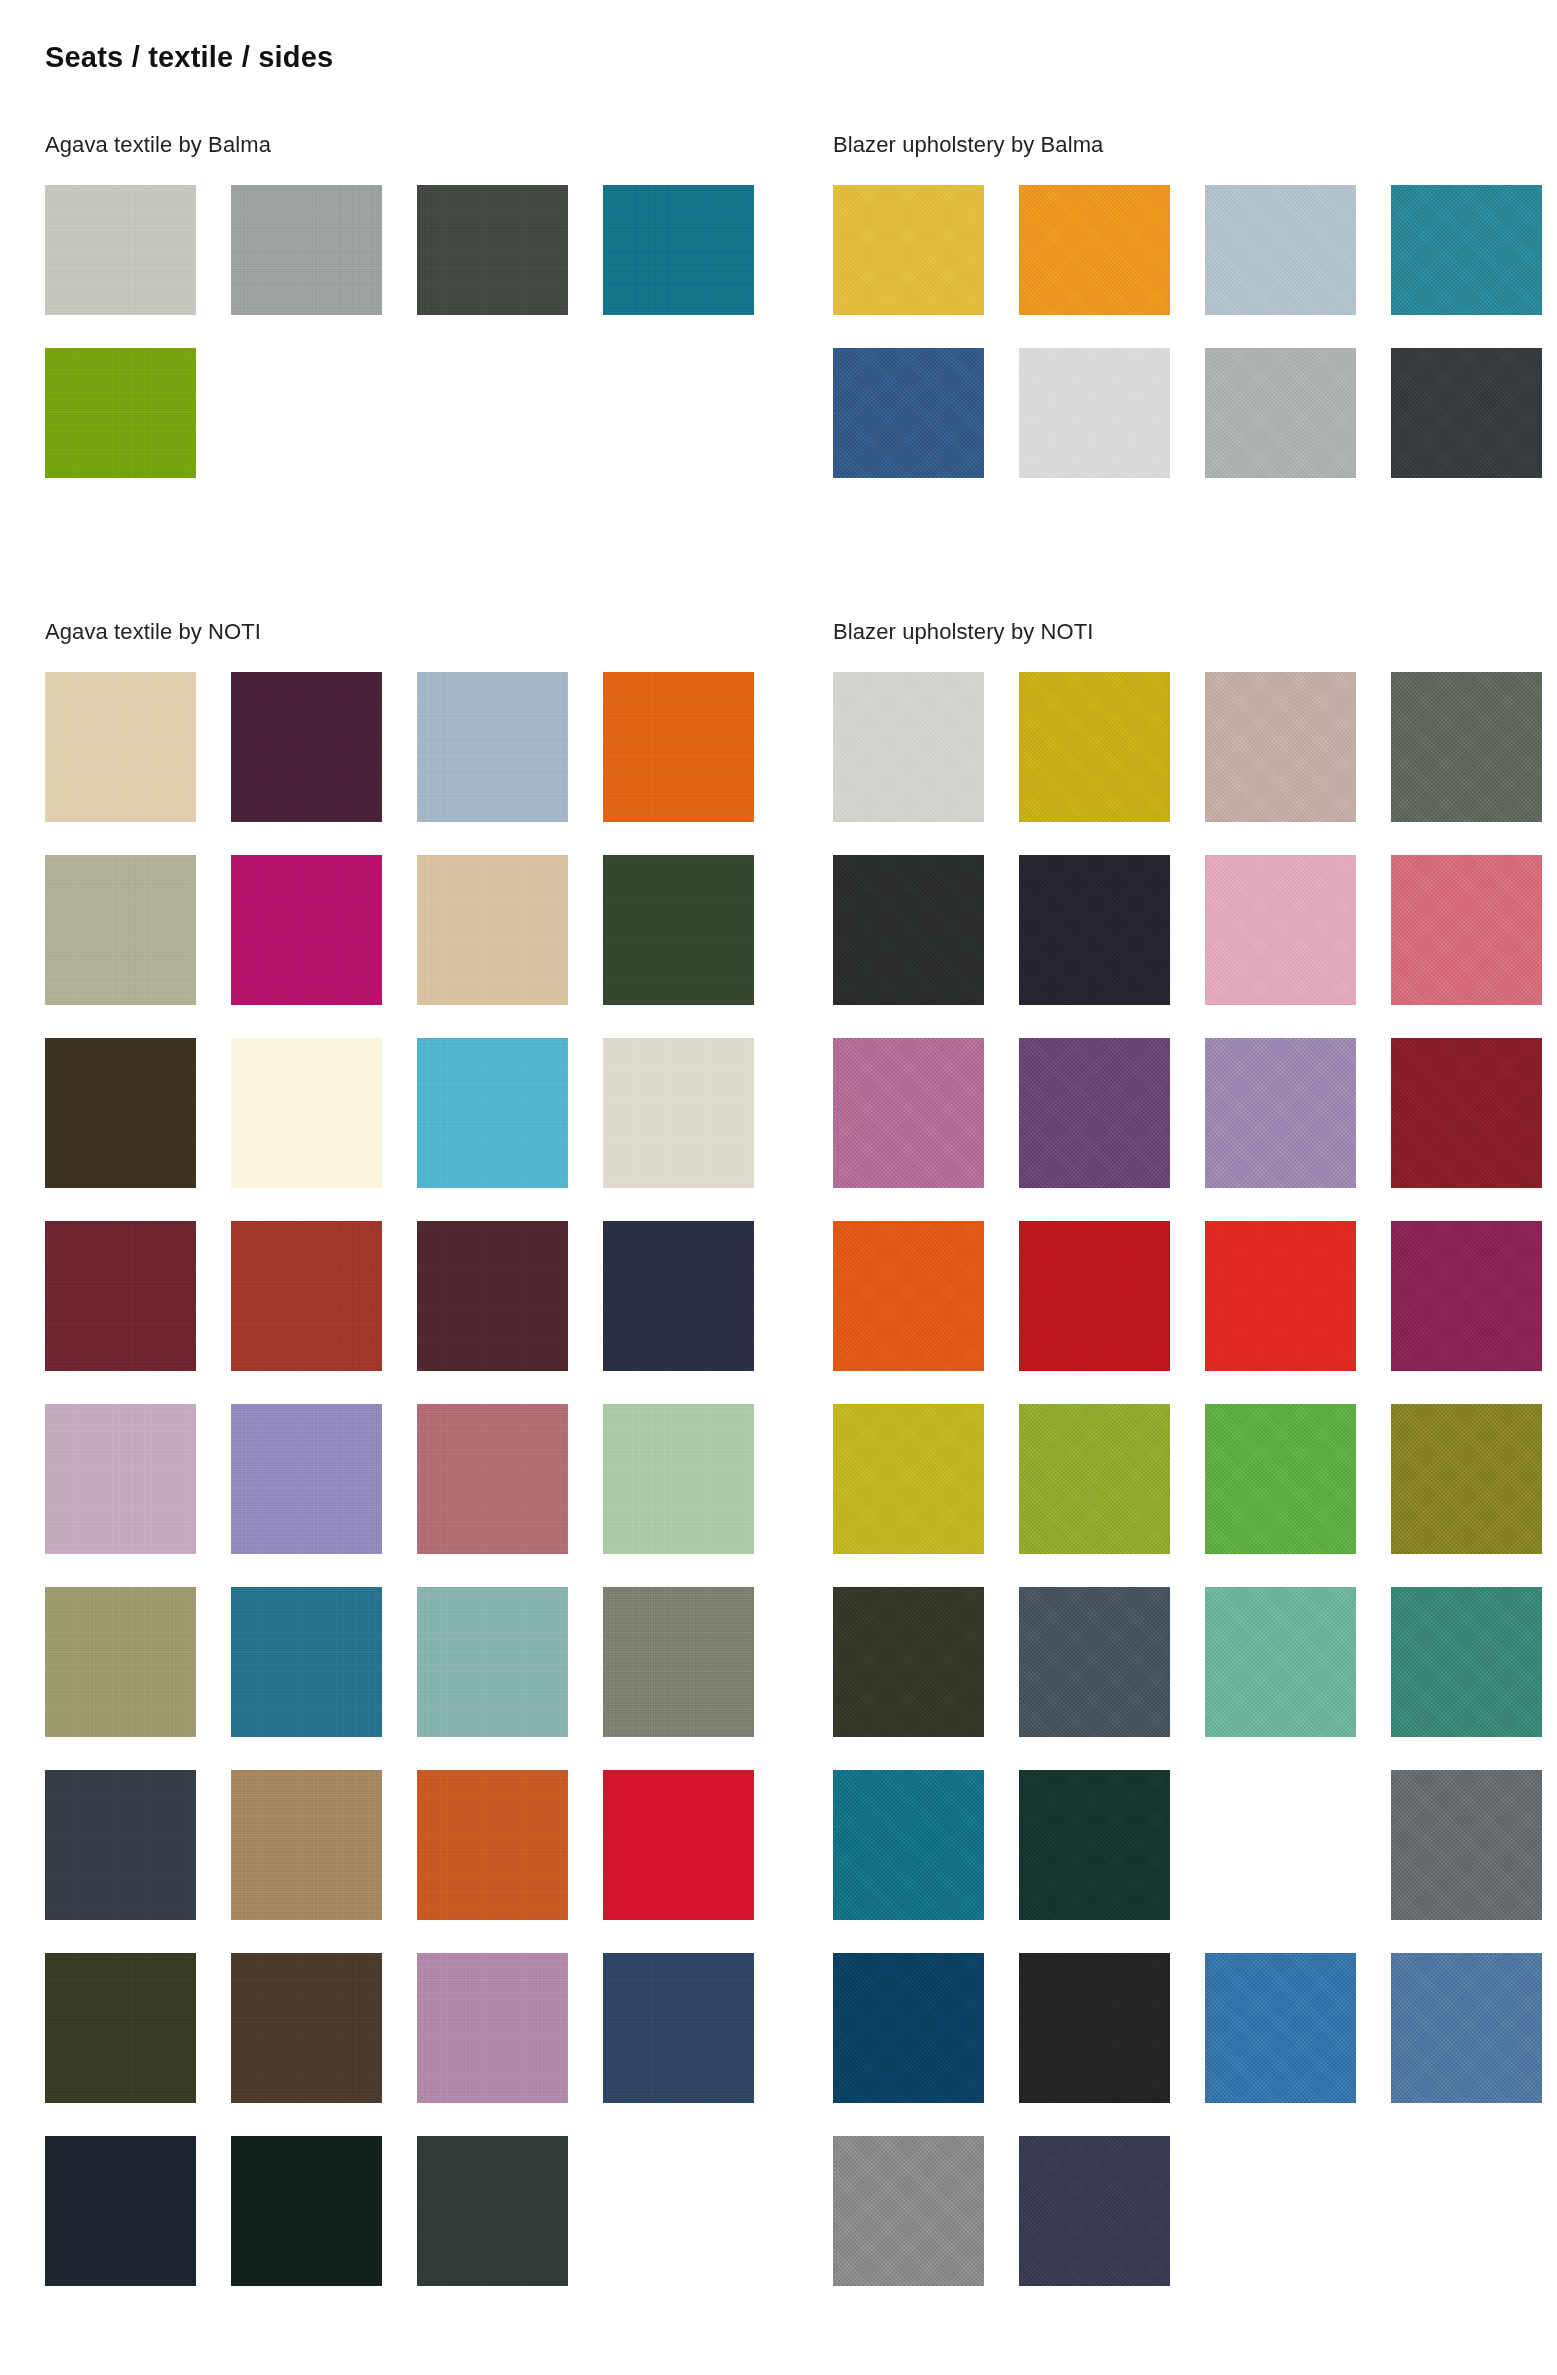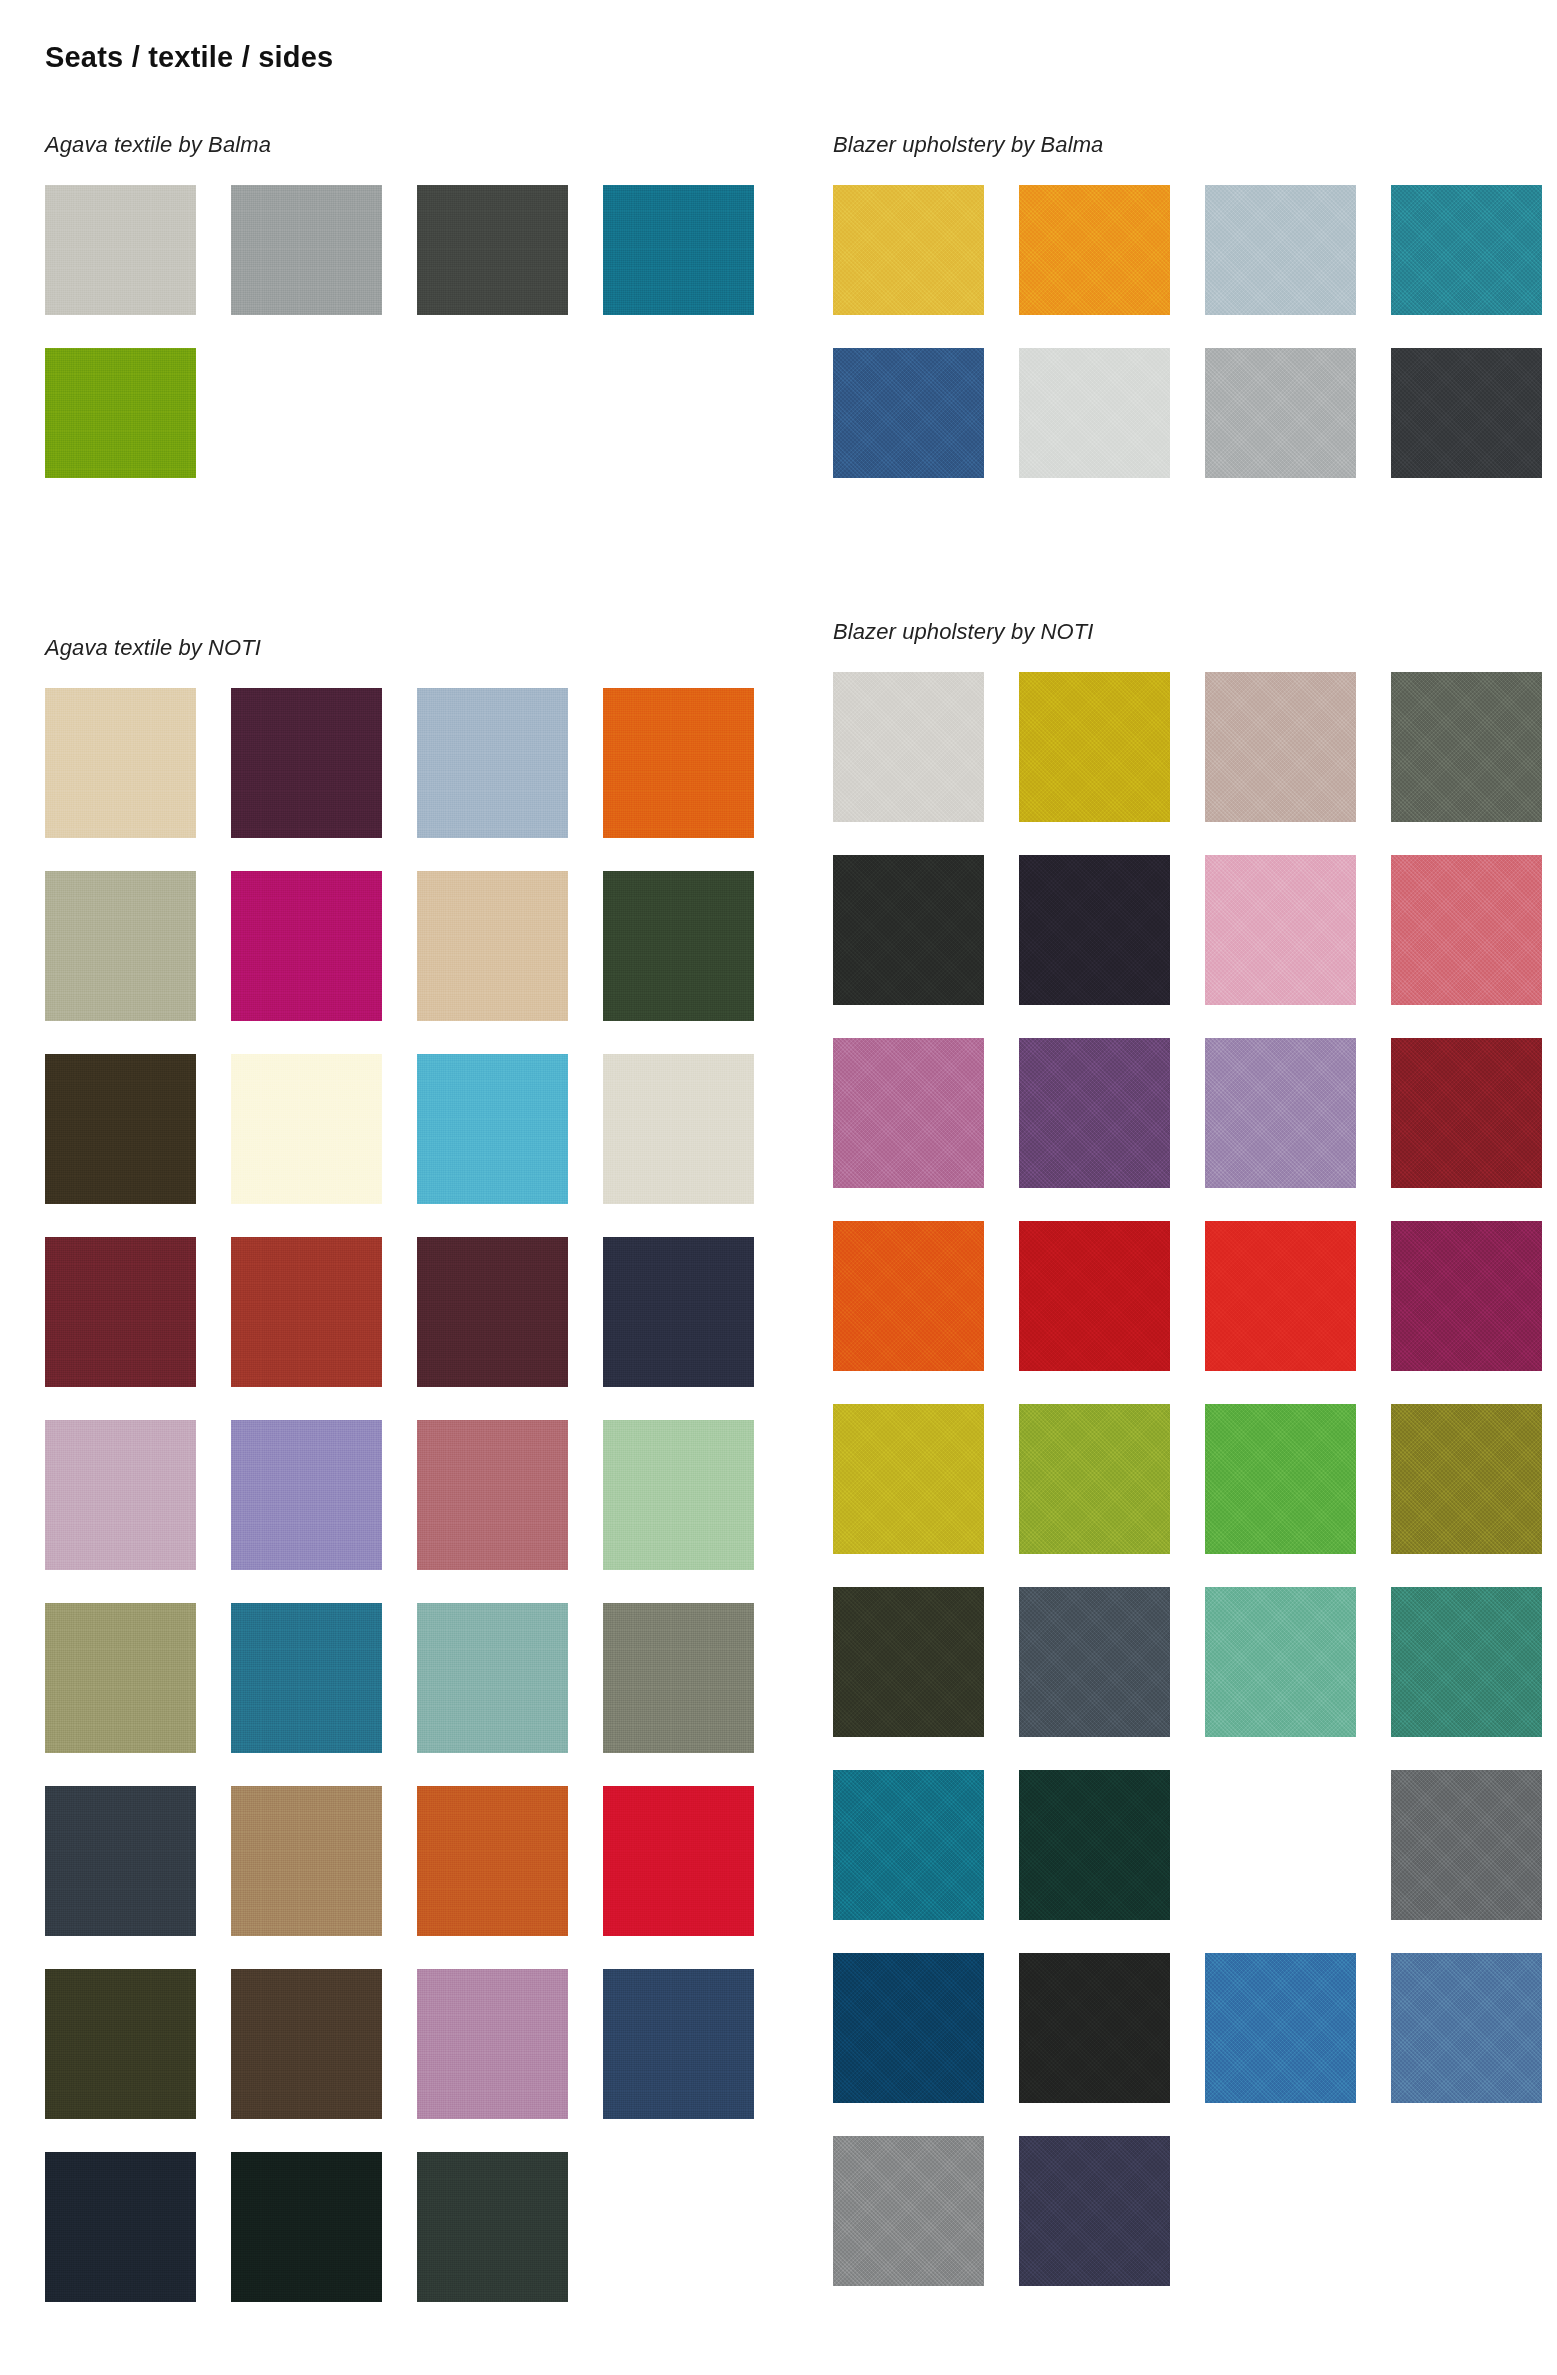--- a/index.html
+++ b/index.html
@@ -33,21 +33,20 @@
     font-weight: bold;
     letter-spacing: 0.2px;
     color: #111111;
     white-space: nowrap;
   }
 
   
   .group {
     position: absolute;
     width: 737px;
-    font-style: italic;
   }
   .group-title {
     font-size: 22px;
     font-weight: normal;
     color: #222222;
     letter-spacing: 0.1px;
     white-space: nowrap;
     margin: 0 0 27px 0;
   }
   .swatch-grid {
@@ -85,21 +84,21 @@
   .swatch.felt::after {
     background-image:
       repeating-linear-gradient(45deg, rgba(255,255,255,0.07) 0px, rgba(255,255,255,0.07) 1px, rgba(0,0,0,0.06) 1px, rgba(0,0,0,0.06) 2.9px),
       repeating-linear-gradient(-45deg, rgba(255,255,255,0.05) 0px, rgba(255,255,255,0.05) 1px, rgba(0,0,0,0.05) 1px, rgba(0,0,0,0.05) 2.9px);
     opacity: 1;
   }
 
   
   #grp-agava-balma  { left: 45px;  top: 132px; }
   #grp-blazer-balma { left: 833px; top: 132px; }
-  #grp-agava-noti   { left: 45px;  top: 619px; margin-top: 16px; }
+  #grp-agava-noti   { left: 45px;  top: 619px; }
   #grp-blazer-noti  { left: 833px; top: 619px; }
 </style>
 </head>
 <body>
 
 <div class="page">
 
   <h1 class="page-title">Seats / textile / sides</h1>
 
   <section class="group" id="grp-agava-balma">

